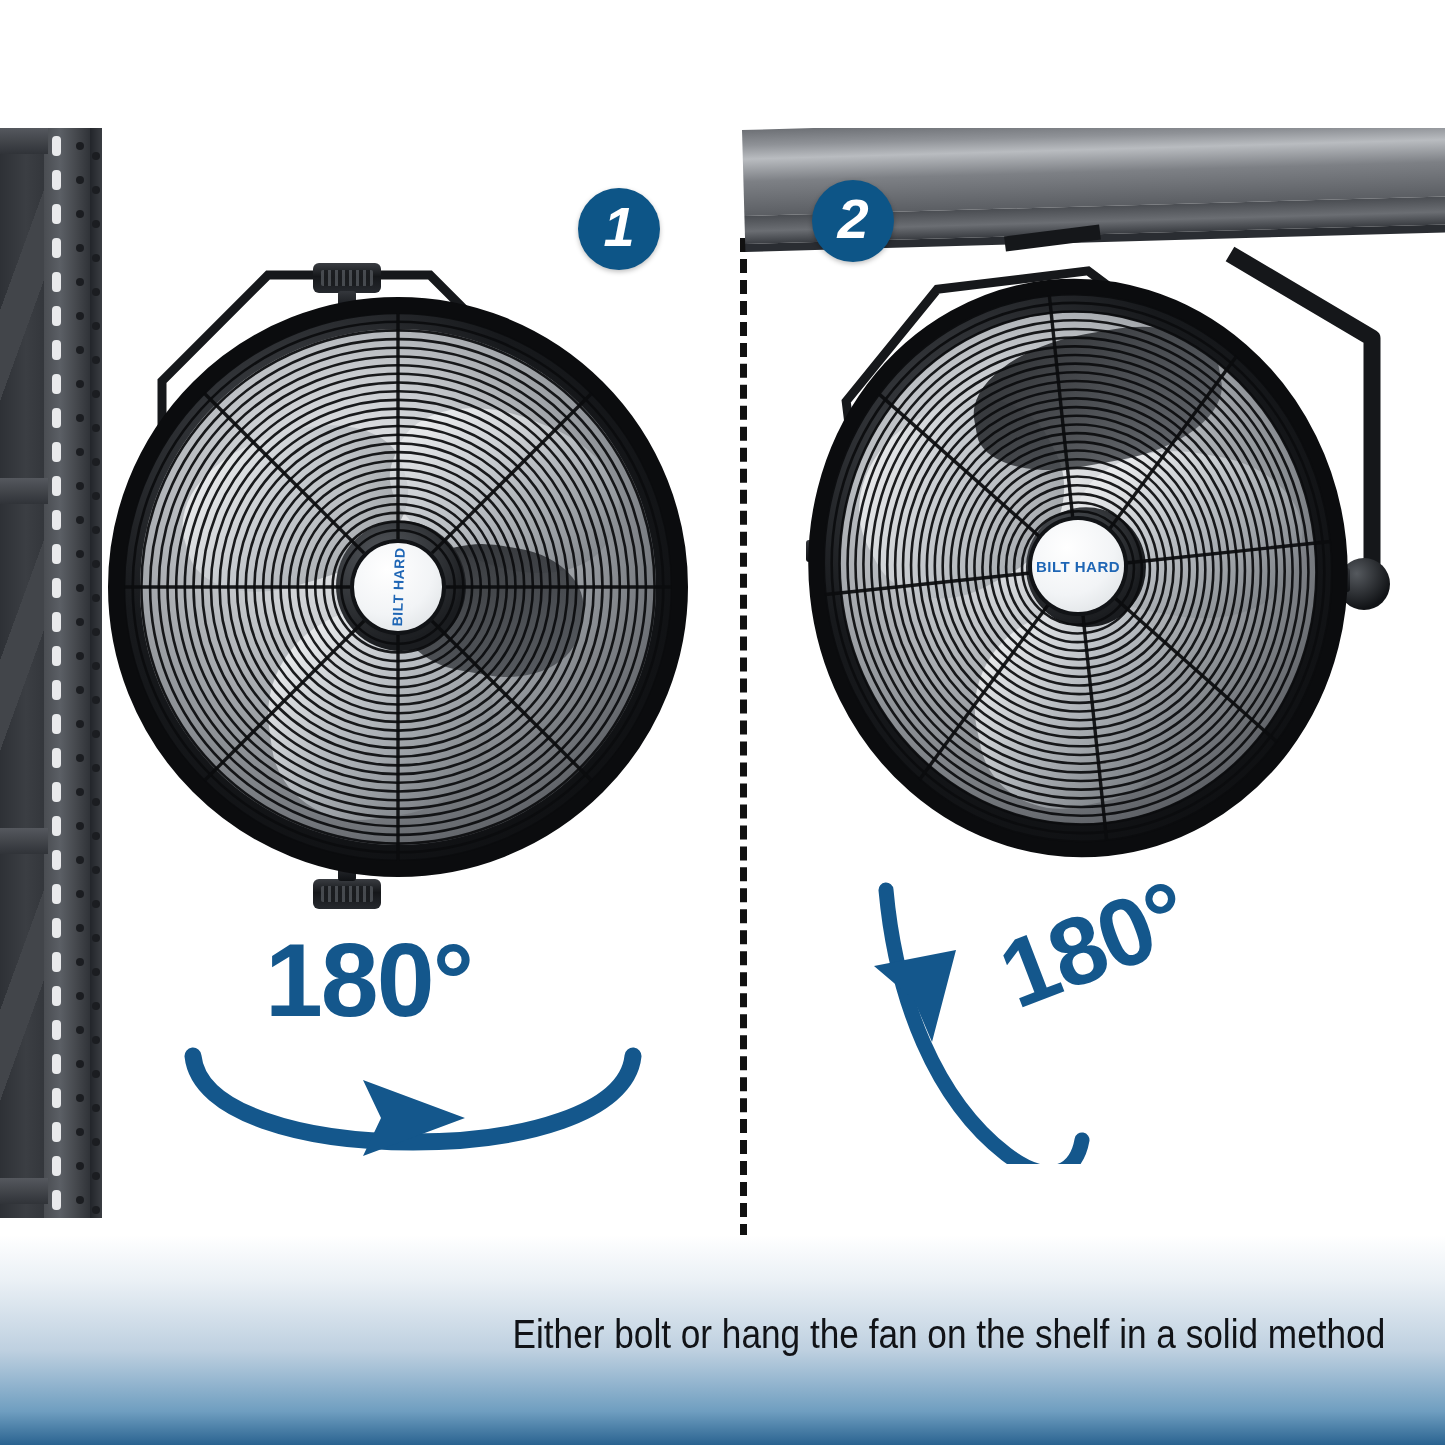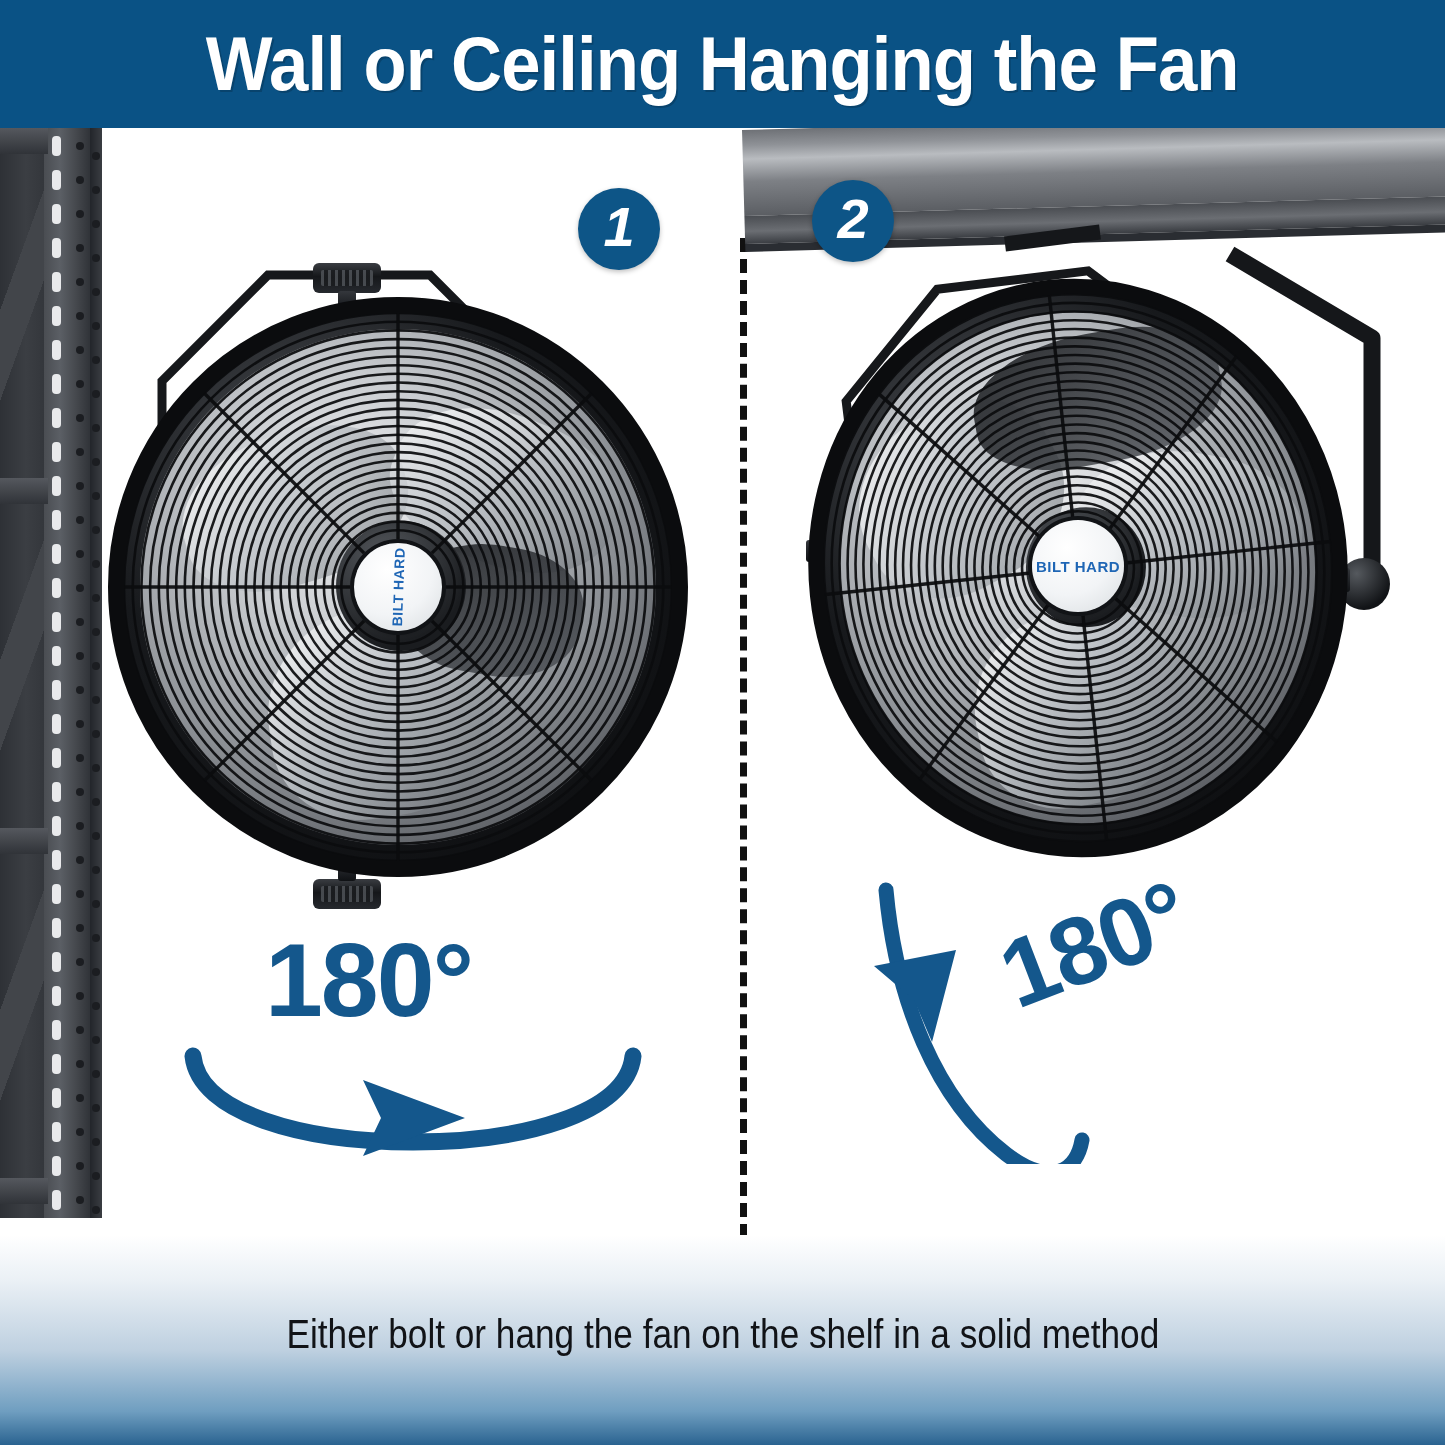--- a/index.html
+++ b/index.html
@@ -186,38 +186,35 @@
     font-family:"Liberation Sans",sans-serif;
     letter-spacing:-2px;
     transform:rotate(-21deg);
     transform-origin:left top;
   }
 
   
   .caption-band{
     position:absolute;left:0;top:1235px;width:1445px;height:210px;
     background:linear-gradient(180deg,#ffffff 0%,#eaf0f5 22%,#bed0e0 55%,#6f9ec0 84%,#2a6390 100%);
-    display:flex;align-items:center;justify-content:center;
+    display:flex;align-items:center;justify-content:flex-end;
   }
   .caption-text{
     color:#111317;font-size:40px;font-weight:normal;
     font-family:"Liberation Sans",sans-serif;
     transform:scaleX(0.88);
     white-space:nowrap;
     margin-top:-12px;
   }
 </style>
 </head>
 <body>
 
 <div class="page">
 
-  <div class="header-band">
-    <div class="header-title">Wall or Ceiling Hanging the Fan</div>
-  </div>
 
   <div class="stage">
 
     <div class="divider"></div>
 
     <div class="rack">
       <div class="rack-side"></div>
       <div class="rack-face"></div>
       <div class="rack-edge"></div>
 

